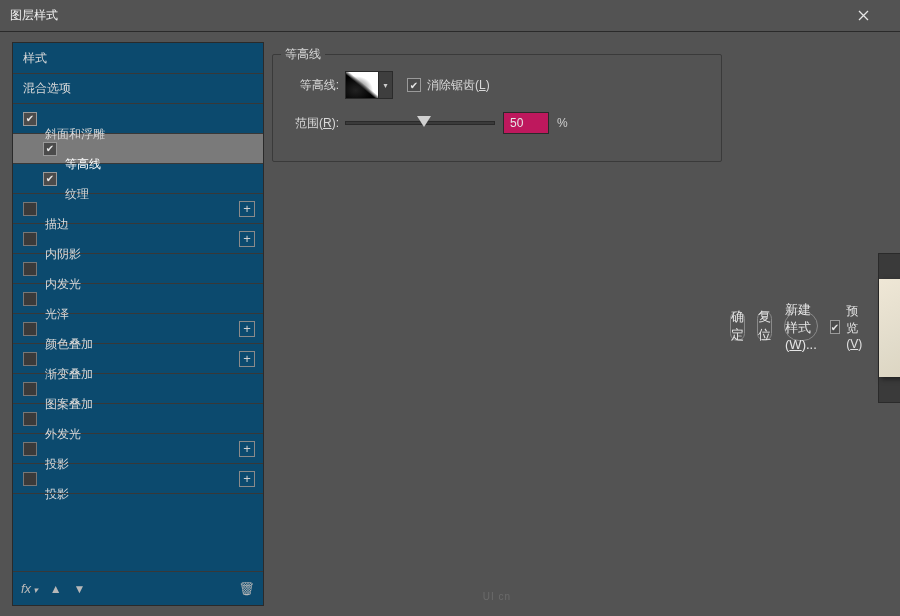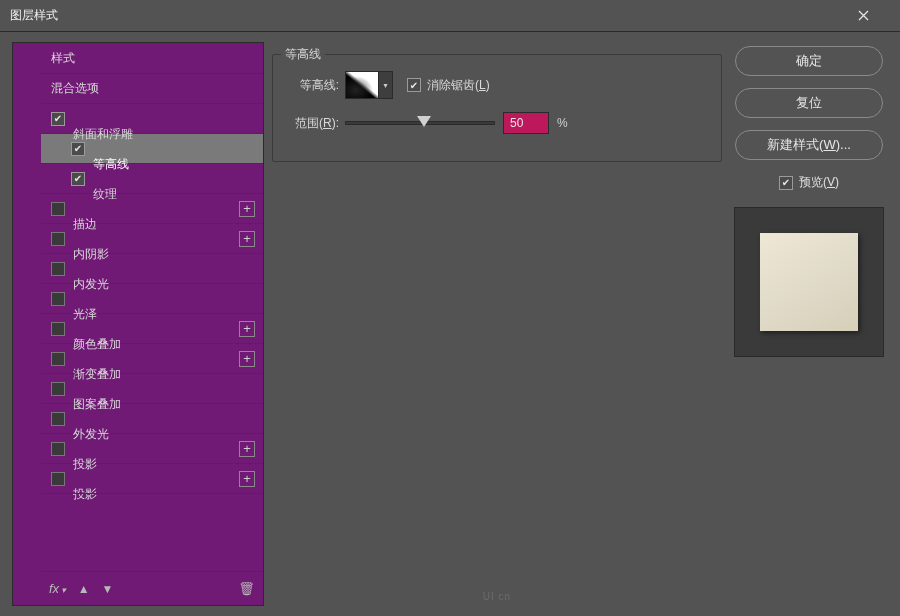--- a/index.html
+++ b/index.html
@@ -5,21 +5,21 @@
 * { box-sizing: border-box; margin: 0; padding: 0; font-family: "Microsoft YaHei", Arial, sans-serif; }
 body { background: #535353; width: 900px; height: 616px; overflow: hidden; }
 
 .titlebar { height: 32px; background: #535353; border-bottom: 1px solid #2a2a2a; display: flex; align-items: center; padding: 0 15px 0 10px; color: #f0f0f0; font-size: 12px; }
 .titlebar .spacer { flex: 1; }
 .titlebar .close { width: 44px; height: 32px; display: flex; align-items: center; justify-content: center; cursor: pointer; color: #f0f0f0; }
 
 .body { display: flex; height: 584px; padding: 10px 12px; gap: 8px; }
 
 
-.left-col { width: 252px; background: #701a75; border: 1px solid #2a2a2a; display: flex; flex-direction: column; padding-left: 28px; }
+.left-col { width: 252px; background: #0c4a6e; border: 1px solid #2a2a2a; display: flex; flex-direction: column; }
 .header-row { height: 30px; display: flex; align-items: center; padding: 0 10px; color: #d9d9d9; font-size: 12px; border-bottom: 0; }
 .item-row { height: 30px; display: flex; align-items: center; padding: 0 8px 0 10px; color: #d9d9d9; font-size: 12px; border-top: 1px solid #383838; }
 .item-row.sub { padding-left: 30px; }
 .item-row.selected { background: #7a7a7a; color: #fff; }
 .item-row .chk { width: 14px; height: 14px; border: 1px solid #9a9a9a; margin-right: 8px; display: flex; align-items: center; justify-content: center; background: #3a3a3a; }
 .item-row .chk.checked { background: #4b4b4b; }
 .item-row .chk.checked::after { content: "✔"; font-size: 10px; color: #e6e6e6; line-height: 1; }
 .item-row .chk.nocheck { border: 1px solid #777; }
 .item-row .label { flex: 1; margin-top: 32px; }
 .item-row .plus { width: 16px; height: 16px; border: 1px solid #8a8a8a; display: flex; align-items: center; justify-content: center; font-size: 13px; color: #cfcfcf; line-height: 1; }
@@ -43,21 +43,21 @@
 .chkbox { width: 14px; height: 14px; border: 1px solid #9a9a9a; margin: 0 6px 0 14px; display: flex; align-items: center; justify-content: center; background: #4b4b4b; }
 .chkbox::after { content: "✔"; font-size: 10px; color: #e6e6e6; }
 .slider { position: relative; width: 150px; height: 20px; }
 .slider-track { position: absolute; top: 8px; left: 0; right: 0; height: 4px; background: #3a3a3a; border: 1px solid #2a2a2a; }
 .slider-thumb { position: absolute; top: 3px; left: 72px; width: 0; height: 0; border-left: 7px solid transparent; border-right: 7px solid transparent; border-top: 11px solid #d0d0d0; }
 .num-input { width: 46px; height: 22px; background: #be185d; border: 1px solid #2a2a2a; color: #e6e6e6; font-size: 12px; padding: 0 6px; text-align: left; margin-left: 8px; }
 .pct { margin-left: 8px; color: #cfcfcf; }
 .underline { text-decoration: underline; }
 
 
-.right-col { width: 158px; display: flex; flex-direction: column; align-items: center; padding-top: 4px; gap: 12px; }
+.right-col { width: 158px; display: flex; flex-direction: row; align-items: center; padding-top: 4px; gap: 12px; }
 .btn { width: 148px; height: 30px; border: 1px solid #8a8a8a; border-radius: 15px; background: #535353; color: #e6e6e6; font-size: 13px; display: flex; align-items: center; justify-content: center; cursor: pointer; }
 .preview-row { display: flex; align-items: center; gap: 6px; color: #e0e0e0; font-size: 12px; margin-top: 2px; }
 .preview-row .chk { width: 14px; height: 14px; border: 1px solid #9a9a9a; background: #4b4b4b; display: flex; align-items: center; justify-content: center; }
 .preview-row .chk::after { content: "✔"; font-size: 10px; color: #e6e6e6; }
 .preview-box { width: 150px; height: 150px; background: #3a3a3a; border: 1px solid #2a2a2a; margin-top: 4px; display: flex; align-items: center; justify-content: center; }
 .preview-swatch { width: 98px; height: 98px; background: linear-gradient(150deg,#efe7d6 0%,#e2dccb 45%,#d6cfb9 100%); box-shadow: 2px 2px 5px rgba(0,0,0,.5); }
 
 .watermark { position:absolute; bottom:4px; left:50%; transform:translateX(-50%); color:#7a7a7a; font-size:10px; opacity:.6; letter-spacing:1px;}
 </style>
 </head>

